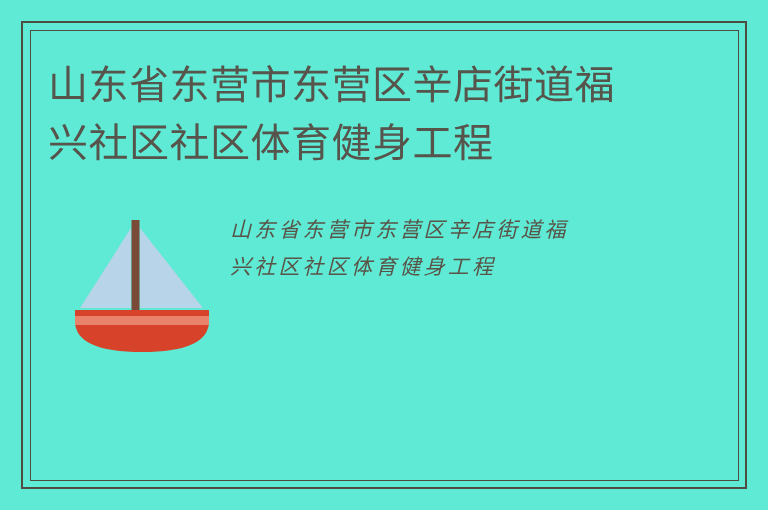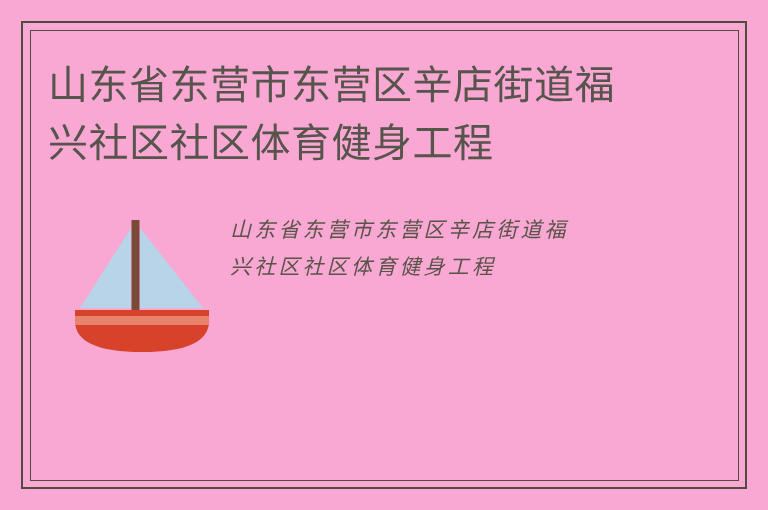--- a/index.html
+++ b/index.html
@@ -12,21 +12,21 @@
     height: 510px;
     background: #FDFCF6;
     font-family: "Liberation Sans", "DejaVu Sans", sans-serif;
     overflow: hidden;
   }
 
   #poster-card {
     position: relative;
     width: 768px;
     height: 510px;
-    background: #f9a8d4;
+    background: #5eead4;
     box-sizing: border-box;
   }
 
   
   .frame-outer {
     position: absolute;
     left: 21px;
     top: 21px;
     width: 726px;
     height: 468px;

